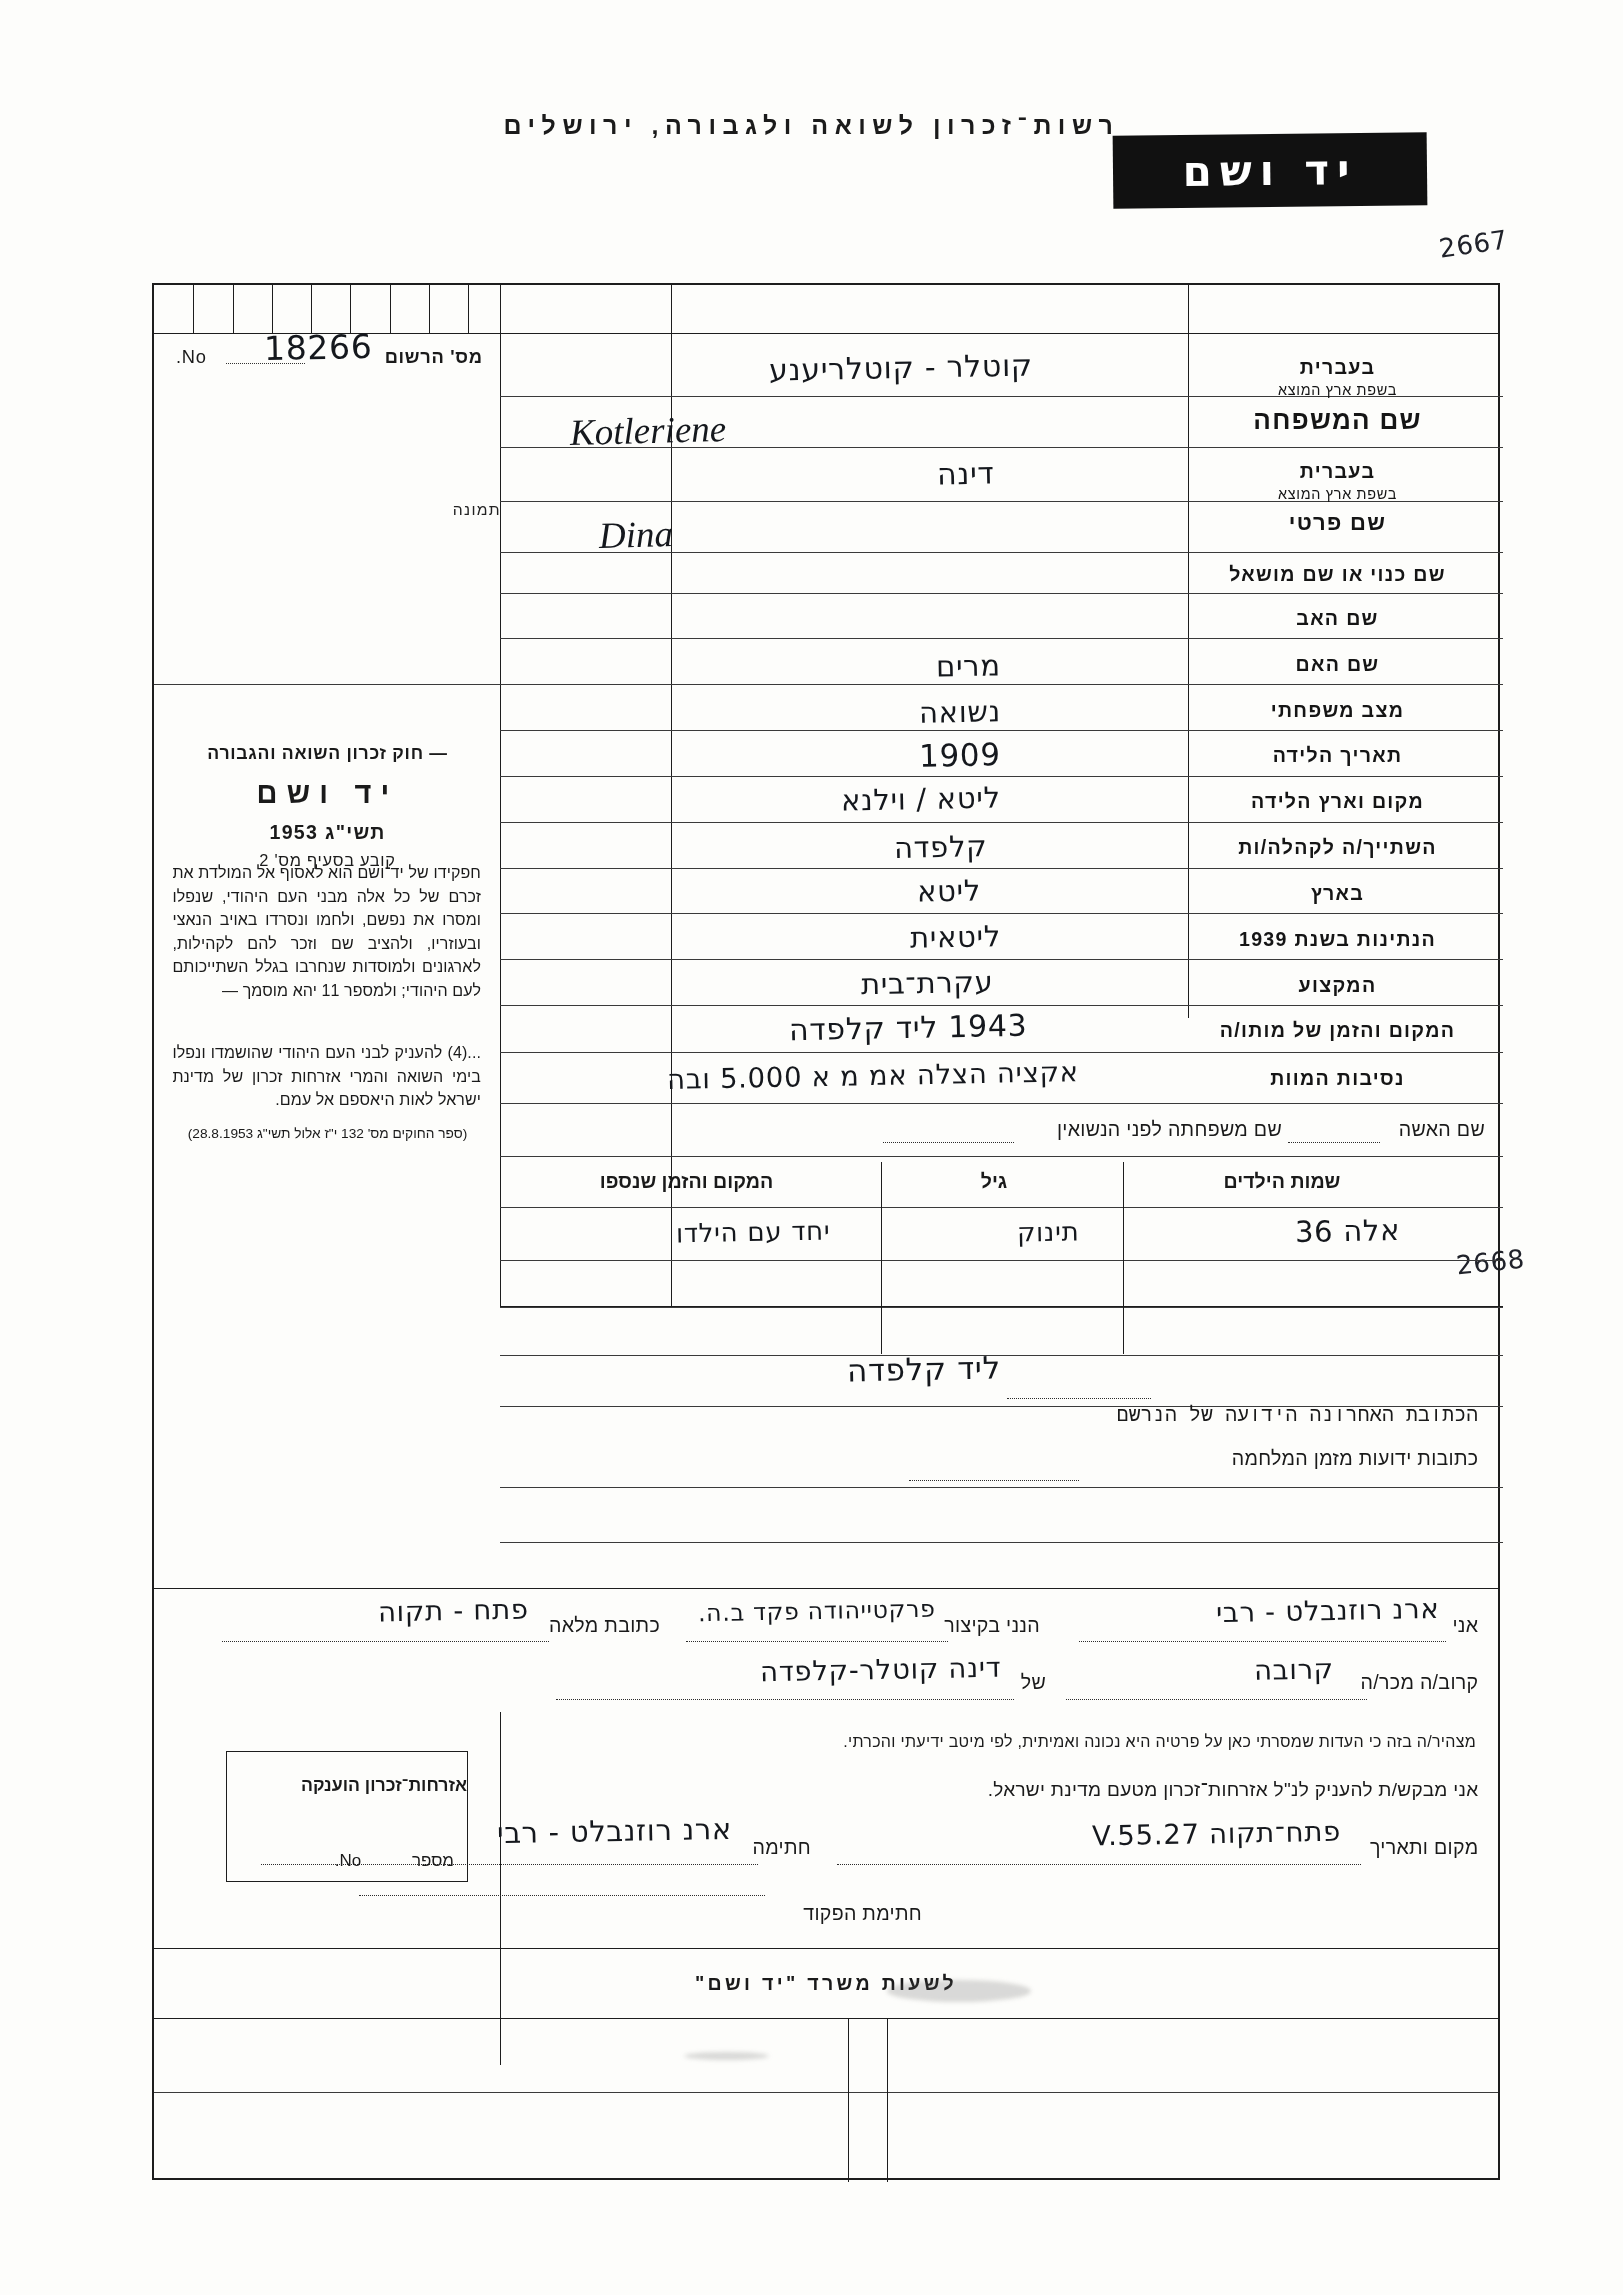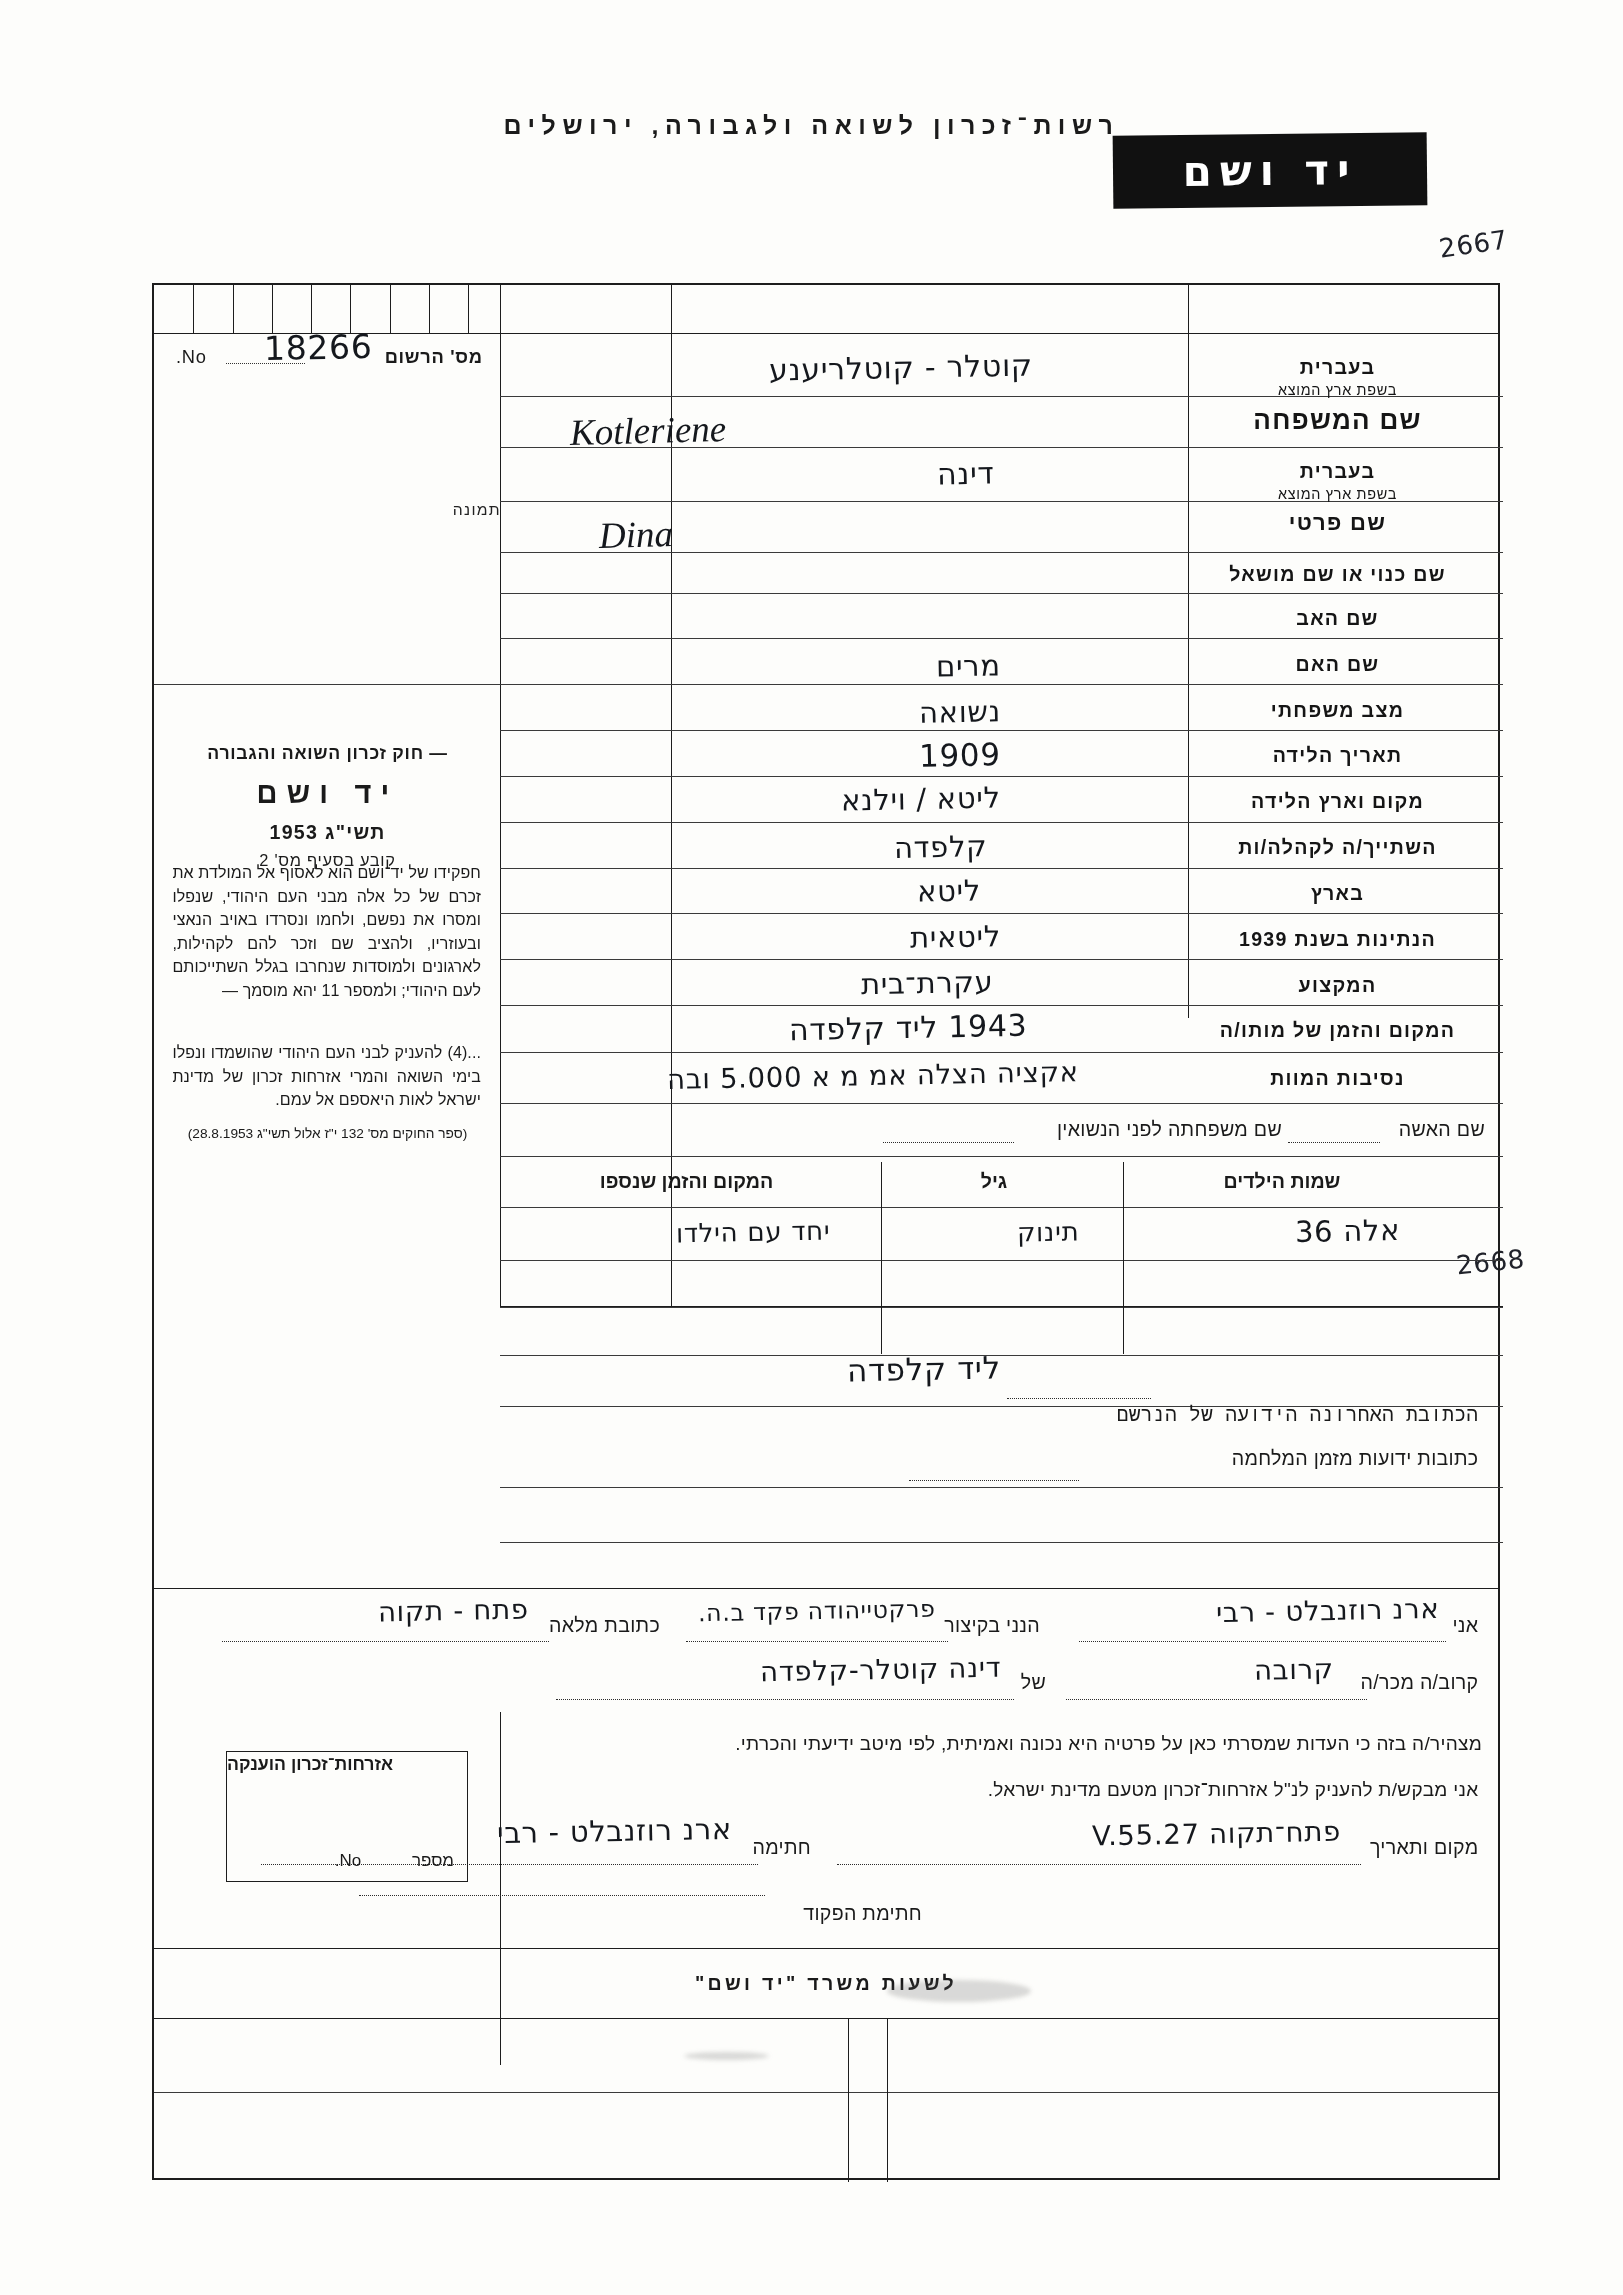--- a/index.html
+++ b/index.html
@@ -276,24 +276,24 @@
     position: absolute;
     border-bottom: 1.3px dotted #2c2c2c;
   }
   .cert-box {
     position: absolute;
     border: 1.3px solid #1d1d1d;
     box-sizing: border-box;
   }
   .cert-box .t {
     position: absolute;
-    top: 2px;
+    top: 23px;
     left: 0;
     width: 100%;
-    text-align: left;
+    text-align: right;
     direction: rtl;
     font-size: 17.7px;
     font-weight: 700;
   }
   .cert-box .n {
     position: absolute;
     bottom: 10.5px;
     right: 13px;
     direction: rtl;
     font-size: 17px;
@@ -476,21 +476,21 @@
     <div class="dotline" style="top:1356px; right:550px; width:262px;"></div>
     <div class="dotline" style="top:1356px; right:949px; width:327px;"></div>
 
     <div class="decl" style="top:1386px; right:19.6px;">קרוב/ה מכר/ה</div>
     <div class="val hand" style="top:1368px; right:164px; font-size:27.5px;">קרובה</div>
     <div class="decl" style="top:1386px; right:452px;">של</div>
     <div class="val hand" style="top:1368px; right:497px; font-size:27.5px;">דינה קוטלר-קלפדה</div>
     <div class="dotline" style="top:1414px; right:131px; width:301px;"></div>
     <div class="dotline" style="top:1414px; right:484px; width:458px;"></div>
 
-    <div class="decl" style="top:1448px; right:16px; font-size:19px;">מצהיר/ה בזה כי העדות שמסרתי כאן על פרטיה היא נכונה ואמיתית, לפי מיטב ידיעתי והכרתי.</div>
+    <div class="decl" style="top:1448px; right:22px; font-size:16px;">מצהיר/ה בזה כי העדות שמסרתי כאן על פרטיה היא נכונה ואמיתית, לפי מיטב ידיעתי והכרתי.</div>
     <div class="decl" style="top:1494px; right:19.6px; font-size:19px;">אני מבקש/ת להעניק לנ"ל אזרחות־זכרון מטעם מדינת ישראל.</div>
 
     <div class="decl" style="top:1551px; right:19.6px;">מקום ותאריך</div>
     <div class="val hand" style="top:1532px; right:157px; font-size:27.5px;">פתח־תקוה  27.V.55</div>
     <div class="decl" style="top:1551px; right:687px;">חתימה</div>
     <div class="val hand" style="top:1529px; right:766px; font-size:29px;">ארנ רוזנבלט - רבי</div>
     <div class="dotline" style="top:1579px; right:137px; width:524px;"></div>
     <div class="dotline" style="top:1579px; right:740px; width:497px;"></div>
 
     <div class="decl" style="top:1617px; right:576px;">חתימת הפקוד</div>

